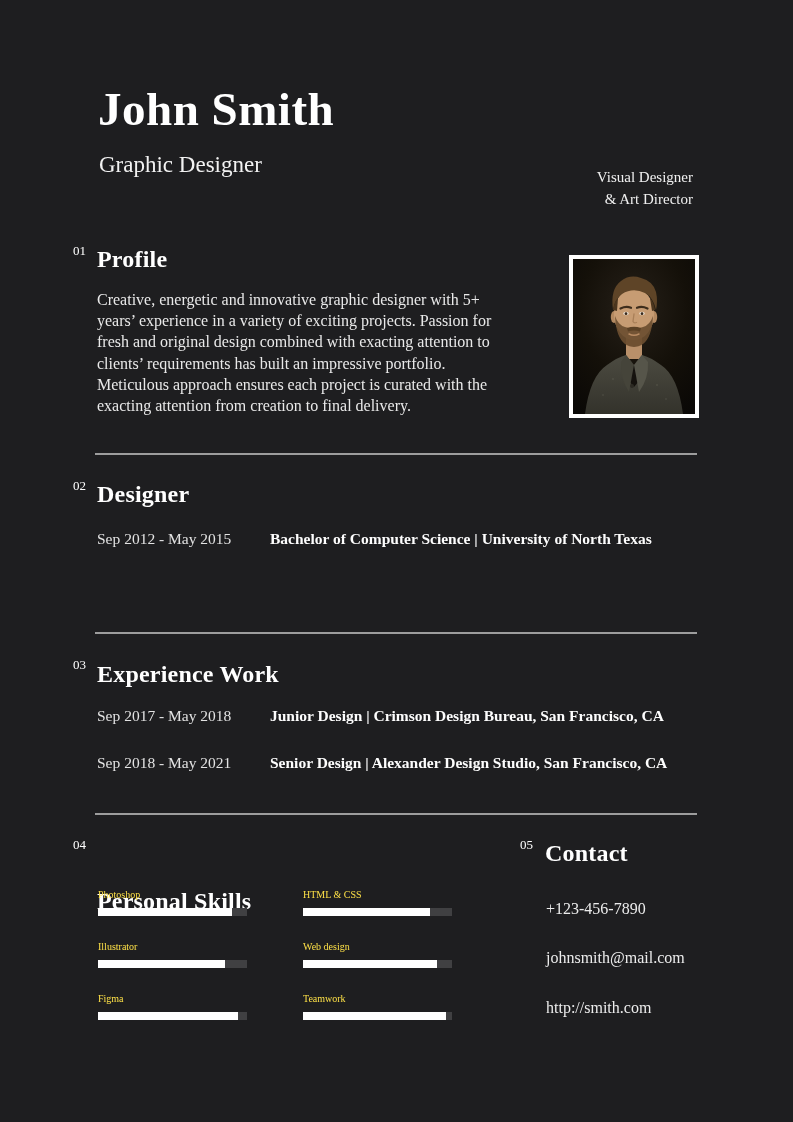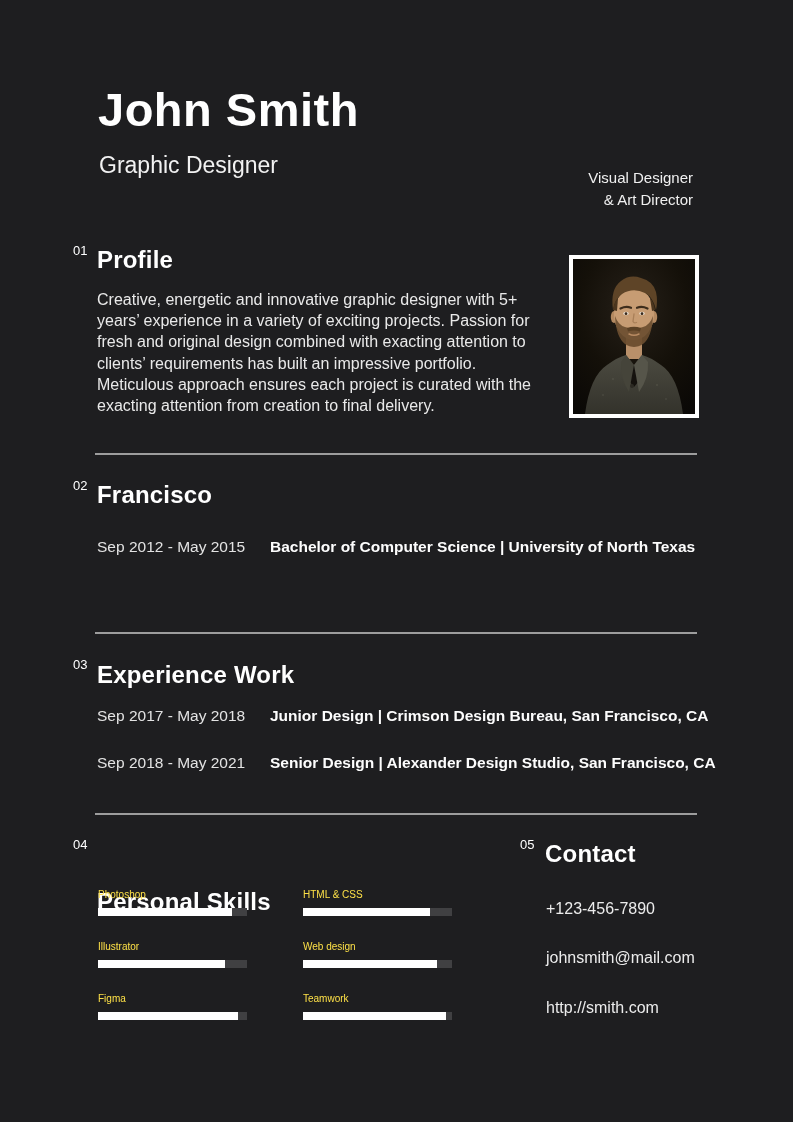--- a/index.html
+++ b/index.html
@@ -1,18 +1,18 @@
 <!DOCTYPE html>
 <html><head>
 <meta charset="utf-8">
 <style>
   html,body{margin:0;padding:0;background:#1e1e20;}
   .page{
     position:relative;width:793px;height:1122px;background:#1e1e20;overflow:hidden;
-    font-family:Liberation Sans, sans-serif;color:#e9e9e9;
+    font-family:Liberation Serif, serif;color:#e9e9e9;
   }
   .abs{position:absolute;}
   
   .name{left:98px;top:82px;font-size:47px;font-weight:800;letter-spacing:.5px;color:#ffffff;white-space:nowrap;}
   .role{left:99px;top:152px;font-size:23px;font-weight:400;color:#f2f2f2;white-space:nowrap;}
   .tagline{right:100px;top:167px;font-size:15px;line-height:21.5px;text-align:right;color:#f0f0f0;font-weight:500;}
   
   .sec-num{font-size:13px;color:#ffffff;font-weight:400;}
   .sec-h{font-size:24px;font-weight:700;color:#ffffff;letter-spacing:.2px;white-space:nowrap;}
   
@@ -108,22 +108,22 @@
       <circle cx="53" cy="54.7" r="1.4" fill="#37281a"></circle>
       <circle cx="69" cy="54.7" r="1.4" fill="#37281a"></circle>
 
       <path d="M61 55 L60 62.5 Q61 64.5 63.5 63.5" stroke="#a97f58" stroke-width="1.3" fill="none" stroke-linecap="round"></path>
     </svg>
   </div>
 
   <div class="abs divider" style="top:453px;"></div>
 
   <div class="abs sec-num" style="left:73px;top:478px;">02</div>
-  <div class="abs sec-h" style="left:97px;top:481px;">Francisco</div>
-  <div class="abs row" style="top:530px;margin-top:8px;">
+  <div class="abs sec-h" style="left:97px;top:481px;">Designer</div>
+  <div class="abs row" style="top:530px;">
     <span class="period">Sep 2012 - May 2015</span>
     <span class="detail">Bachelor of Computer Science | University of North Texas</span>
   </div>
 
   <div class="abs divider" style="top:632px;"></div>
 
   <div class="abs sec-num" style="left:73px;top:657px;">03</div>
   <div class="abs sec-h" style="left:97px;top:661px;">Experience Work</div>
   <div class="abs row" style="top:707px;align-items:center;">
     <span class="period">Sep 2017 - May 2018</span>

